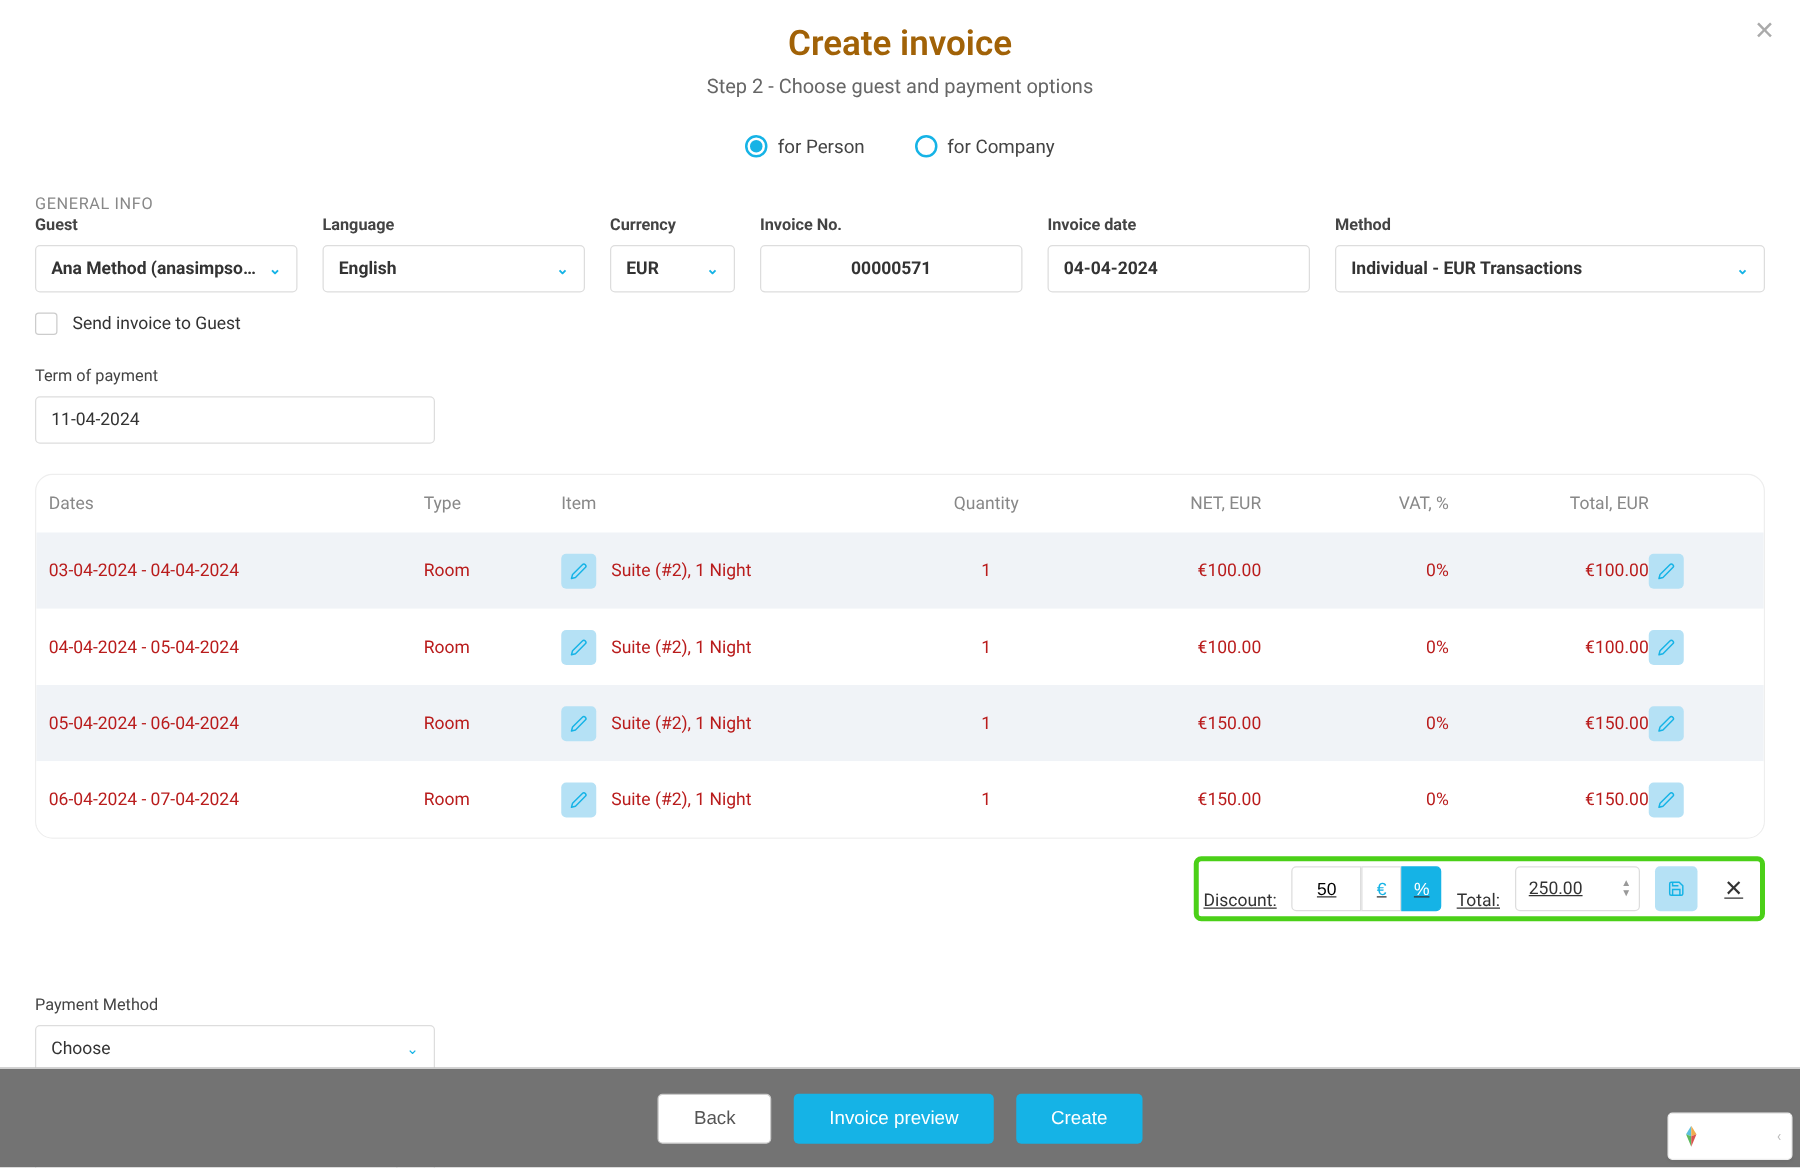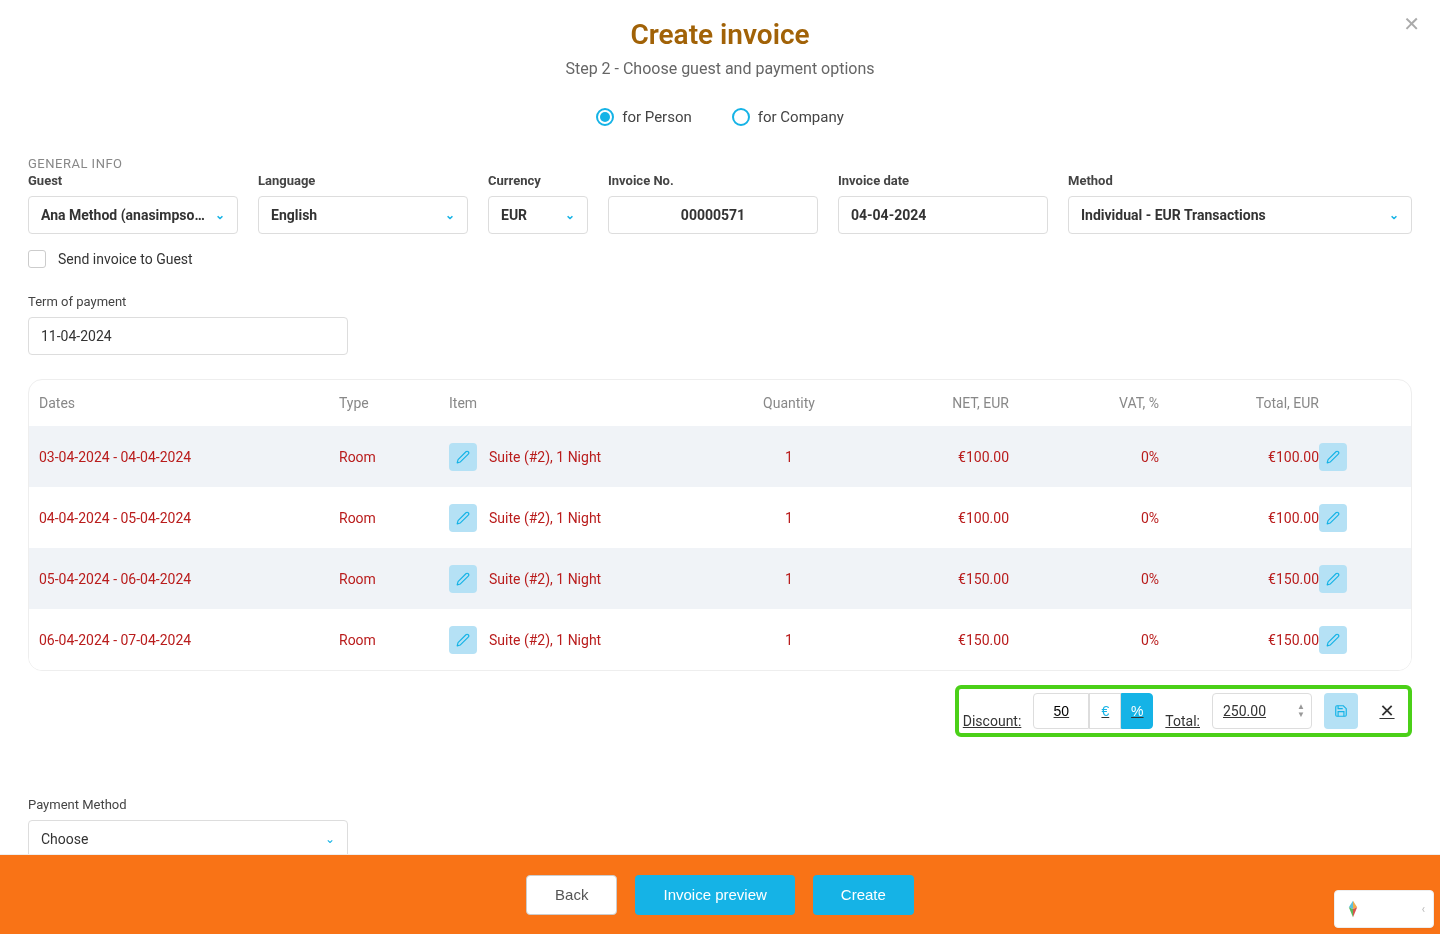--- a/index.html
+++ b/index.html
@@ -42,21 +42,21 @@
   .unit-group .unit-btn:first-child { border-radius: 0; }
   .unit-group .unit-btn:last-child { border-radius: 0 4px 4px 0; }
   .total-input { width: 100px; height: 36px; border: 1px solid #ddd; border-radius: 4px; padding: 0 24px 0 10px; font-size: 14px; position: relative; display: flex; align-items: center; }
   .spinner { position: absolute; right: 6px; display: flex; flex-direction: column; font-size: 8px; color: #999; line-height: 8px; }
   .save-btn { width: 34px; height: 36px; background: #b5e1f5; border: none; border-radius: 4px; display: flex; align-items: center; justify-content: center; cursor: pointer; }
   .xbtn { width: 34px; height: 36px; background: #fff; border: none; font-size: 18px; color: #333; cursor: pointer; display: flex; align-items: center; justify-content: center; }
   .pay-row { display: flex; gap: 20px; margin-top: 60px; flex-direction: column; }
   .amount-group { display: flex; }
   .amount-input { width: 290px; height: 38px; border: 1px solid #ddd; border-radius: 4px 0 0 4px; padding: 0 14px; font-size: 14px; display: flex; align-items: center; }
   .amount-unit { width: 30px; height: 38px; border: 1px solid #ddd; border-left: none; border-radius: 0 4px 4px 0; display: flex; align-items: center; justify-content: center; color: #666; }
-  .footer { position: absolute; bottom: 0; left: 0; right: 0; height: 80px; border-top: 1px solid #eee; display: flex; align-items: center; justify-content: center; gap: 18px; background: #f97316; }
+  .footer { position: absolute; bottom: 0; left: 0; right: 0; height: 80px; border-top: 1px solid #eee; display: flex; align-items: center; justify-content: center; gap: 18px; background: #737373; }
   .btn { height: 40px; padding: 0 28px; border-radius: 4px; font-size: 15px; cursor: pointer; border: none; }
   .btn-outline { background: #fff; border: 1px solid #ccc; color: #555; }
   .btn-primary { background: #15b3e6; color: #fff; }
   .widget { position: absolute; bottom: 6px; right: 6px; width: 100px; height: 38px; border: 1px solid #eee; border-radius: 4px; display: flex; align-items: center; justify-content: space-between; padding: 0 8px; background: #fff; box-shadow: 0 1px 3px rgba(0,0,0,0.05); }
   .widget-logo { width: 20px; height: 20px; position: relative; }
   .truncate { white-space: nowrap; overflow: hidden; text-overflow: ellipsis; }
 </style>
 </head>
 <body>
 

